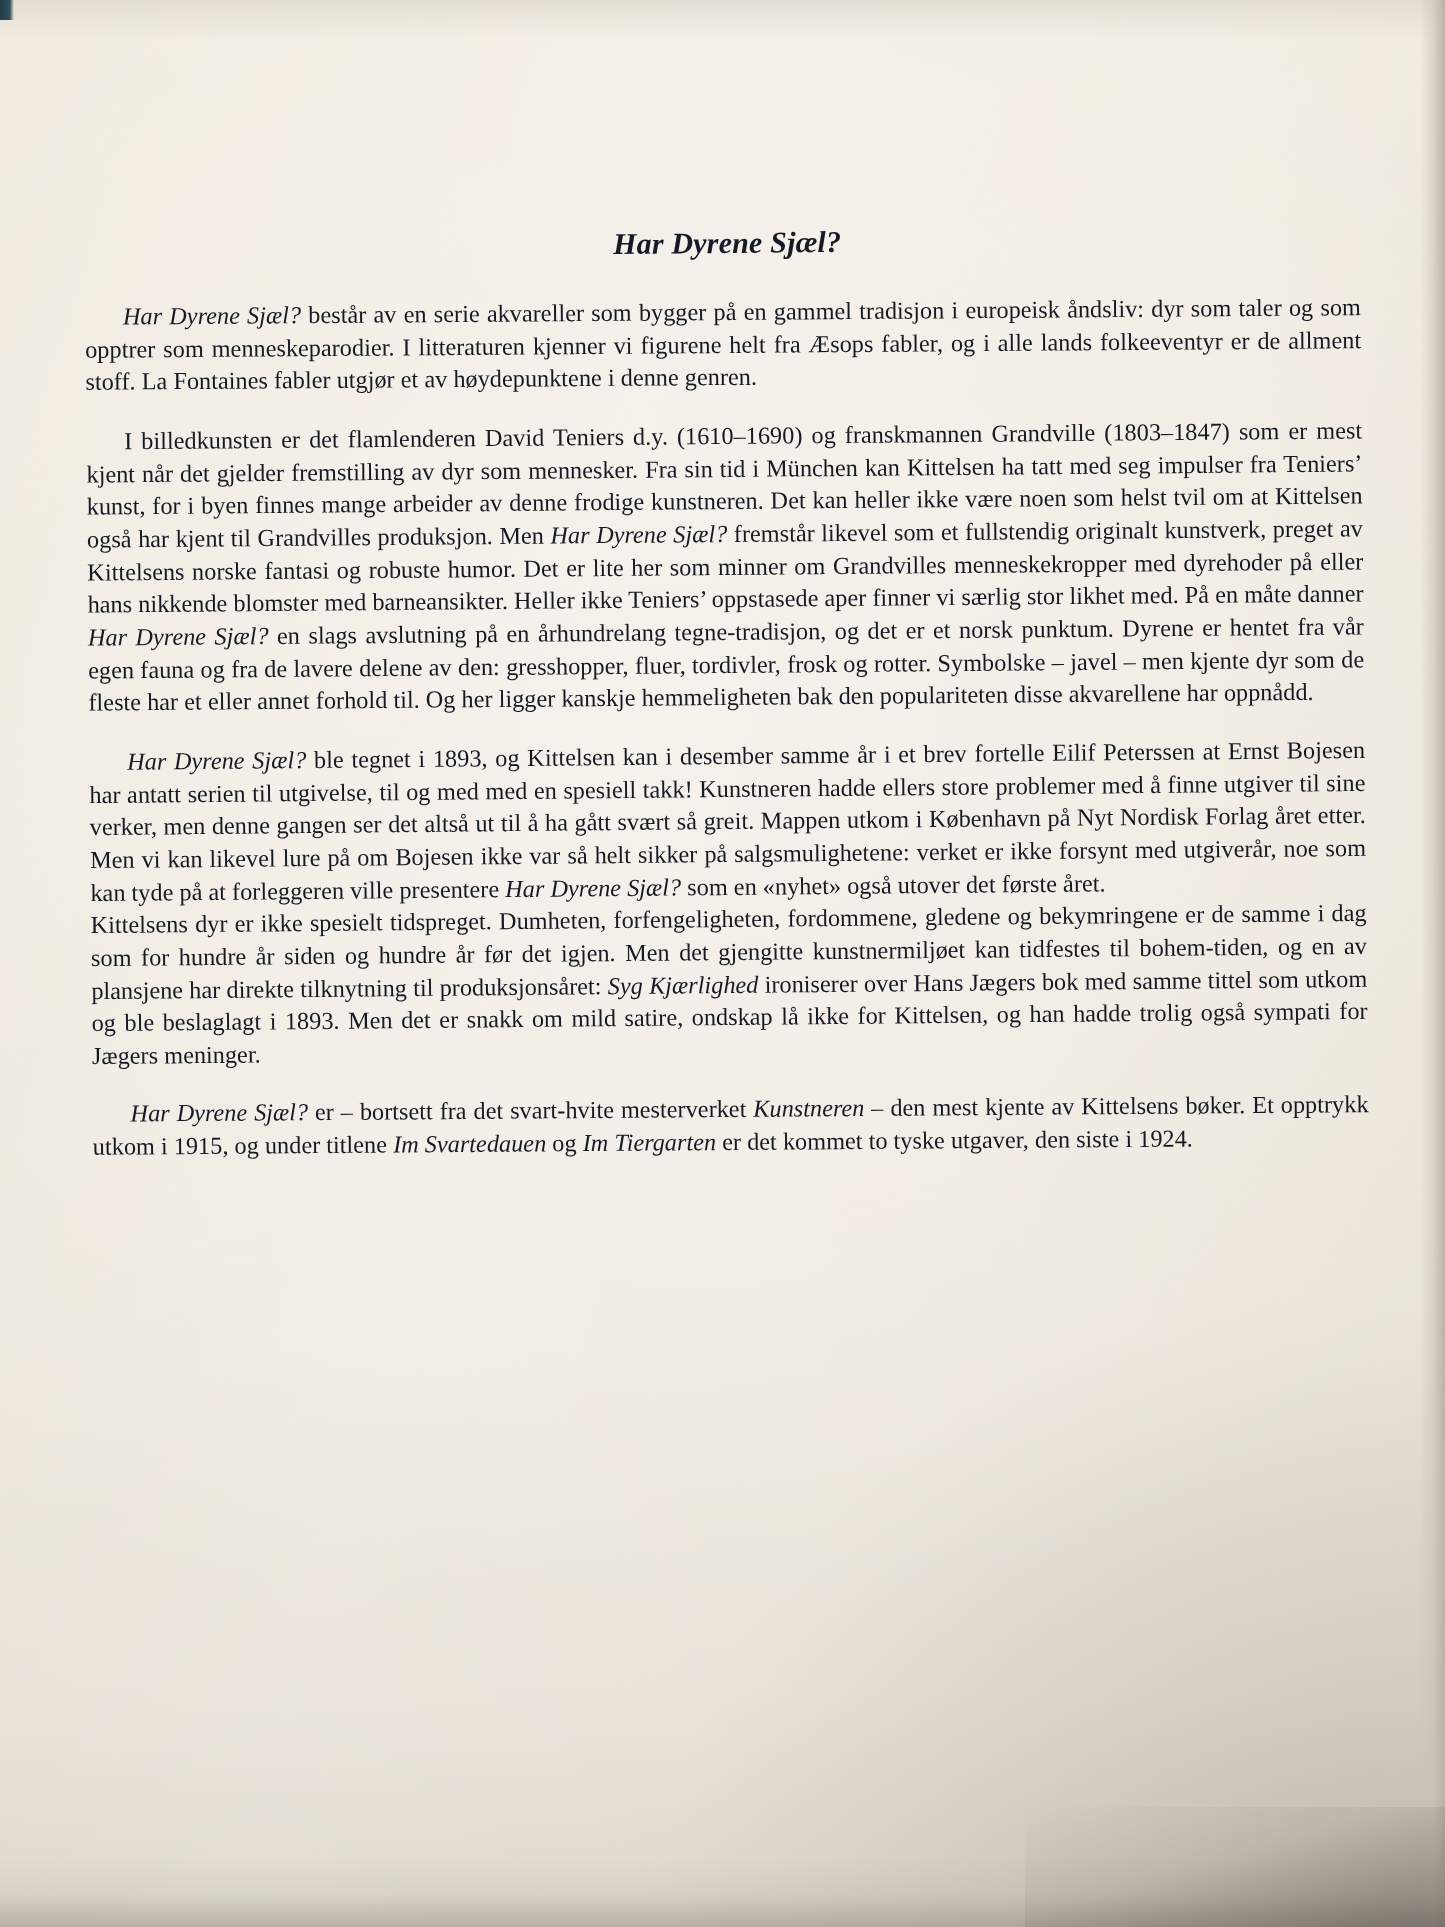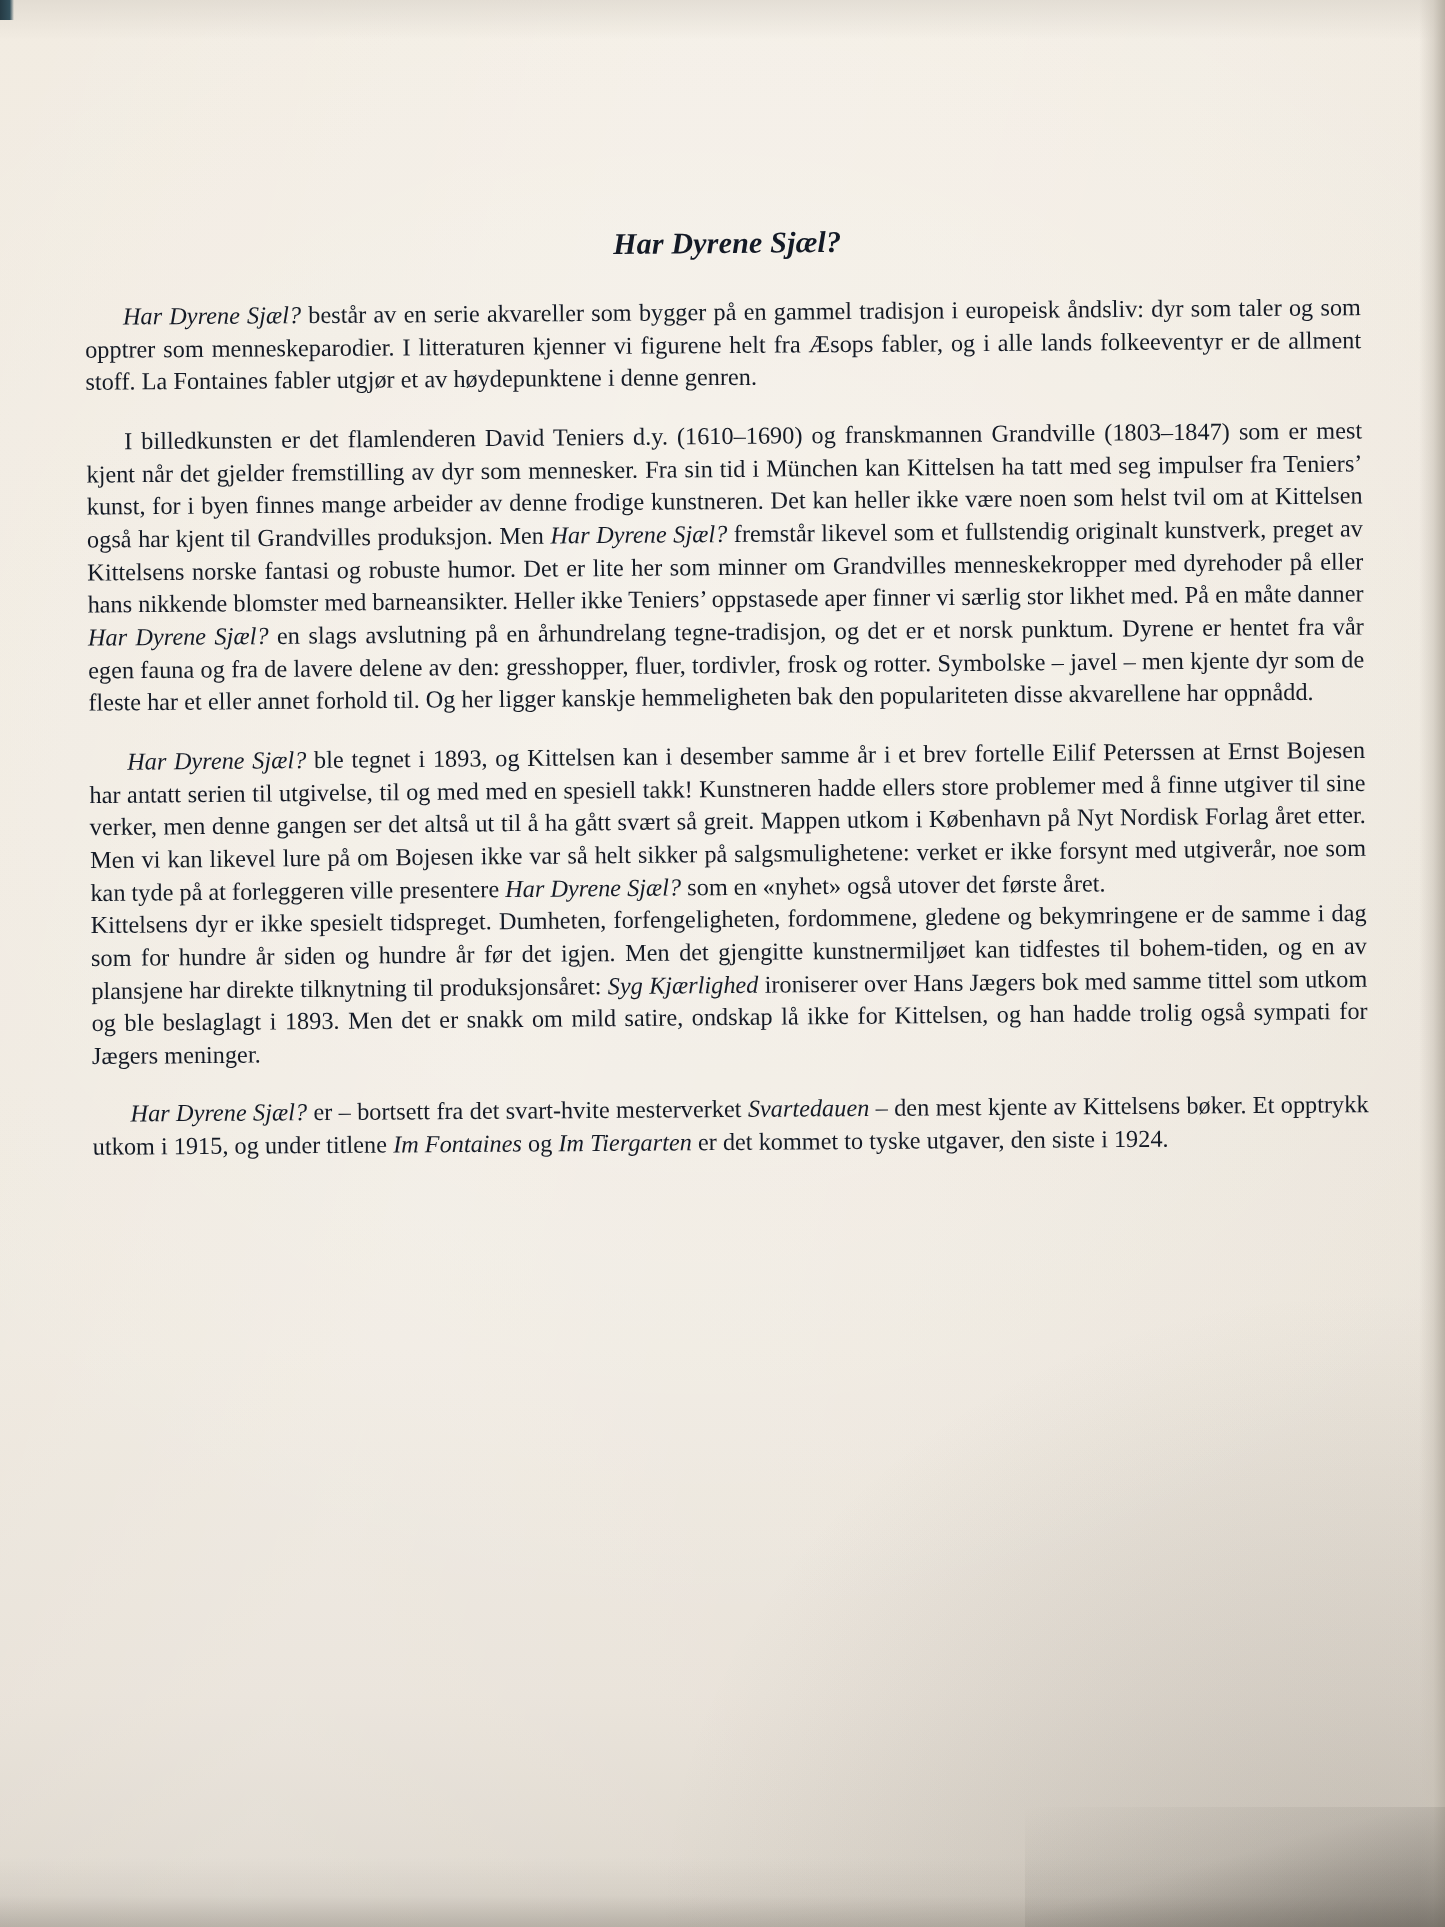--- a/index.html
+++ b/index.html
@@ -134,16 +134,16 @@
 
   <p class="para tight">
     <i>Har Dyrene Sjæl?</i><span> ble tegnet i 1893, og Kittelsen kan i desember samme år i et brev fortelle Eilif Peterssen at Ernst Bojesen har antatt serien til utgivelse, til og med med en spesiell takk! Kunstneren hadde ellers store problemer med å finne utgiver til sine verker, men denne gangen ser det altså ut til å ha gått svært så greit. Mappen utkom i København på Nyt Nordisk Forlag året etter. Men vi kan likevel lure på om Bojesen ikke var så helt sikker på salgsmulighetene: verket er ikke forsynt med utgiverår, noe som kan tyde på at forleggeren ville presentere </span><i>Har Dyrene Sjæl?</i><span> som en «nyhet» også utover det første året.</span>
   </p>
 
   <p class="para cont">
     <span>Kittelsens dyr er ikke spesielt tidspreget. Dumheten, forfengeligheten, fordommene, gledene og bekymringene er de samme i dag som for hundre år siden og hundre år før det igjen. Men det gjengitte kunstnermiljøet kan tidfestes til bohem-tiden, og en av plansjene har direkte tilknytning til produksjonsåret: </span><i>Syg Kjærlighed</i><span> ironiserer over Hans Jægers bok med samme tittel som utkom og ble beslaglagt i 1893. Men det er snakk om mild satire, ondskap lå ikke for Kittelsen, og han hadde trolig også sympati for Jægers meninger.</span>
   </p>
 
   <p class="para skew1">
-    <i>Har Dyrene Sjæl?</i><span> er – bortsett fra det svart-hvite mesterverket </span><i>Svartedauen</i><span> – den mest kjente av Kittelsens bøker. Et opptrykk utkom i 1915, og under titlene </span><i>Im Fontaines</i><span> og </span><i>Im Tiergarten</i><span> er det kommet to tyske utgaver, den siste i 1924.</span>
+    <i>Har Dyrene Sjæl?</i><span> er – bortsett fra det svart-hvite mesterverket </span><i>Kunstneren</i><span> – den mest kjente av Kittelsens bøker. Et opptrykk utkom i 1915, og under titlene </span><i>Im Svartedauen</i><span> og </span><i>Im Tiergarten</i><span> er det kommet to tyske utgaver, den siste i 1924.</span>
   </p>
 
 </div>
 
 </body></html>

